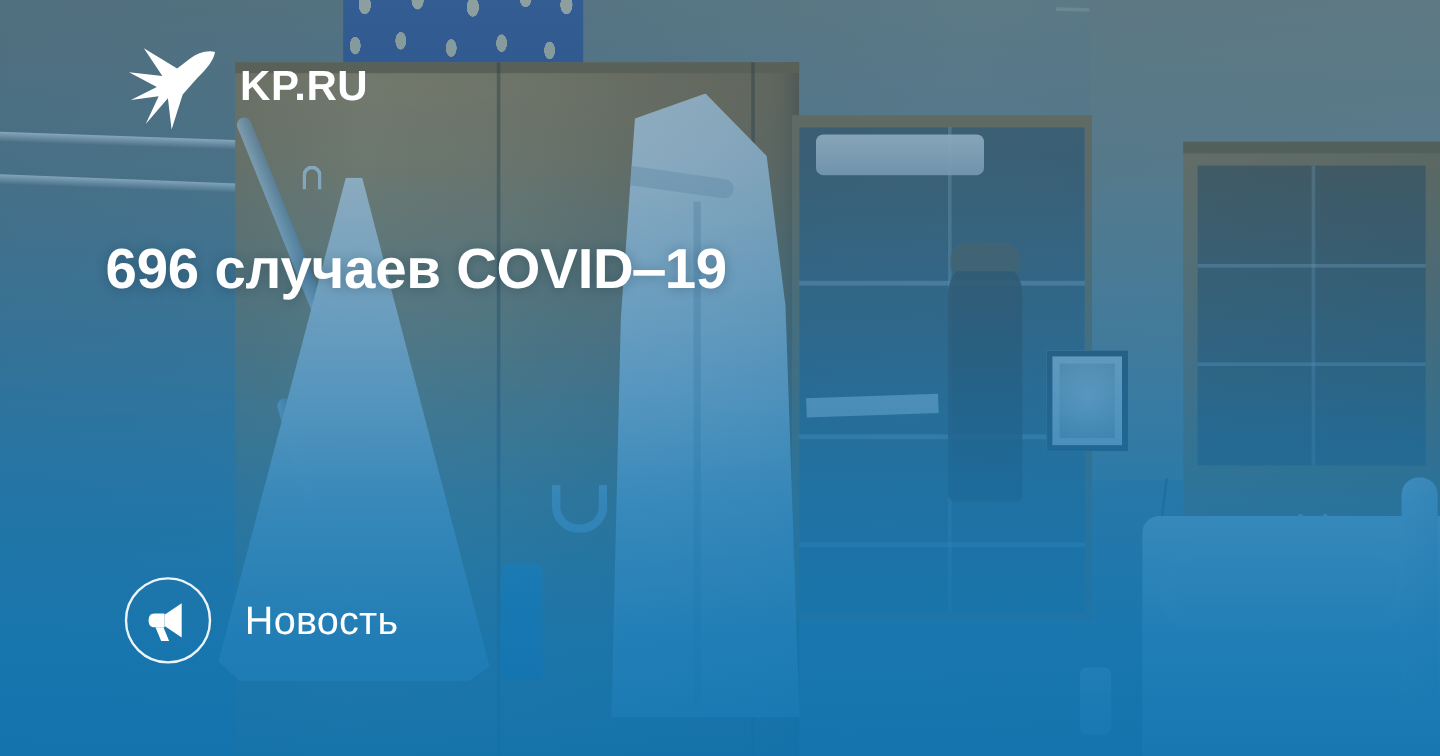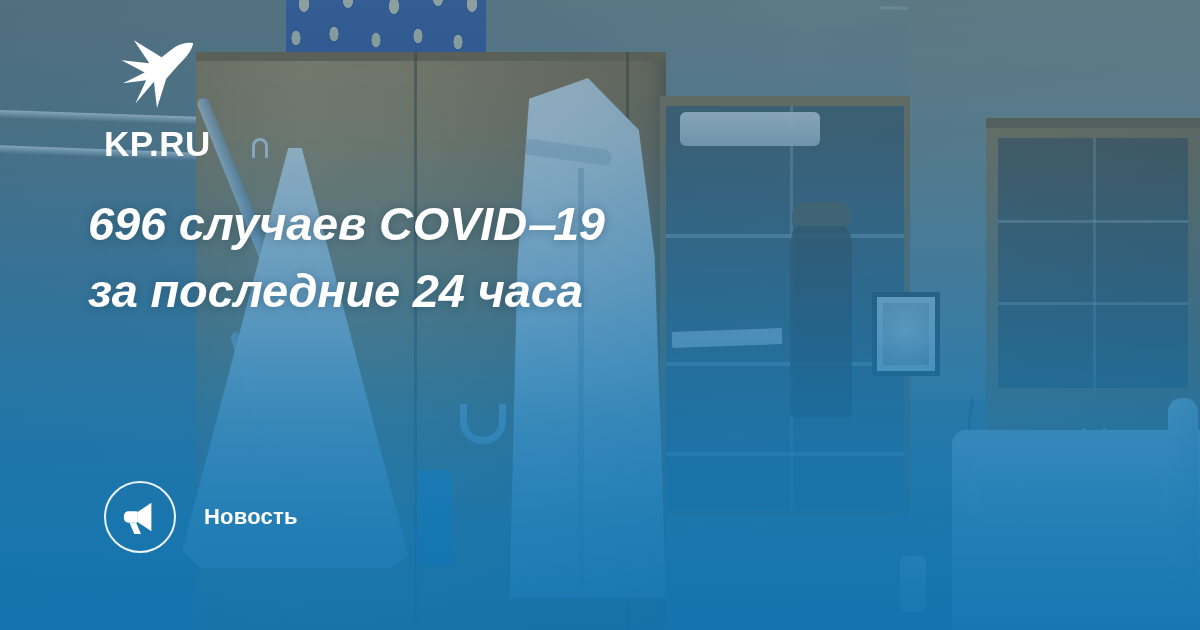--- a/index.html
+++ b/index.html
@@ -202,53 +202,52 @@
   .tint2{
     position:absolute;inset:0;
     background:linear-gradient(180deg,rgba(90,110,115,0.22) 0%,rgba(20,110,170,0.10) 55%,rgba(12,105,165,0.25) 100%);
   }
 
   
   .content{position:absolute;inset:0;}
 
   .brand{
     position:absolute;left:104px;top:34px;
-    display:flex;align-items:center;gap:18px;flex-direction:column;
+    display:flex;align-items:center;gap:18px;
   }
   .brand-bird{width:78px;height:74px;display:block;}
   .brand-name{
     color:#ffffff;font-size:35px;font-weight:700;letter-spacing:.5px;
     font-family:"Liberation Sans","DejaVu Sans",sans-serif;line-height:1;
   }
 
   .headline{
     position:absolute;left:88px;top:190px;width:1020px;
     color:#ffffff;
     font-size:47px;
     font-weight:700;
     line-height:1.43;
     letter-spacing:-0.2px;
     text-shadow:0 1px 10px rgba(10,40,60,.30);
     font-family:"Liberation Sans","DejaVu Sans",sans-serif;
-    font-style:italic;
   }
   .headline .ln{display:block;white-space:nowrap;}
 
   .badge{
     position:absolute;left:104px;top:481px;
     display:flex;align-items:center;gap:28px;
   }
   .badge-circle{
     width:72px;height:72px;border-radius:50%;
     border:2px solid rgba(255,255,255,.92);
     display:flex;align-items:center;justify-content:center;
   }
   .badge-icon{width:38px;height:38px;display:block;}
   .badge-label{
-    color:#ffffff;font-size:22px;font-weight:700;letter-spacing:.2px;
+    color:#ffffff;font-size:33px;font-weight:400;letter-spacing:.2px;
     font-family:"Liberation Sans","DejaVu Sans",sans-serif;
   }
 </style>
 </head>
 <body>
 
 <div class="card">
 
   <div class="photo">
     <div class="wall"></div>
@@ -317,21 +316,20 @@
 
     <div class="brand">
       <svg class="brand-bird" viewBox="0 0 100 96" aria-hidden="true">
         <path fill="#ffffff" d="M97 12 C88 10 78 13 69 20 L56 30 L20 8 L40 38 L4 34 L34 50 L6 64 L36 60 L22 90 L46 62 L50 96 L62 58 L78 40 C88 30 95 22 97 12 Z"></path>
       </svg>
       <div class="brand-name">KP.RU</div>
     </div>
 
     <div class="headline">
       <span class="ln">696 случаев COVID‒19</span>
-      <span class="ln">за последние 24 часа</span>
     </div>
 
     <div class="badge">
       <div class="badge-circle">
         <svg class="badge-icon" viewBox="0 0 40 40" aria-hidden="true">
           <path fill="#ffffff" d="M32 5 L32 35 L17 25 L17 15 Z"></path>
           <path fill="#ffffff" d="M8 14 L17 14 L17 26 L8 26 C4.5 26 3 23.5 3 20 C3 16.5 4.5 14 8 14 Z"></path>
           <path fill="#ffffff" d="M9 26 L16 26 L21 38 L14 38 Z"></path>
         </svg>
       </div>

